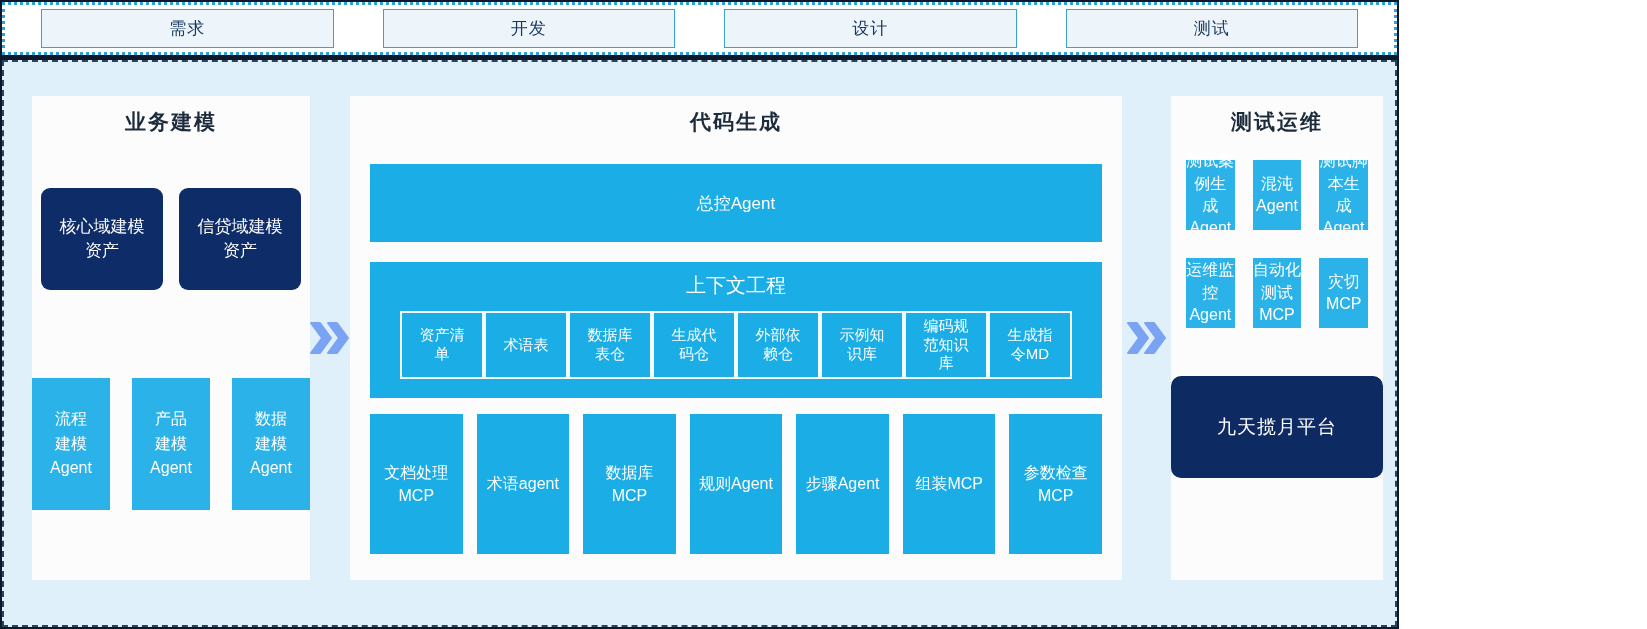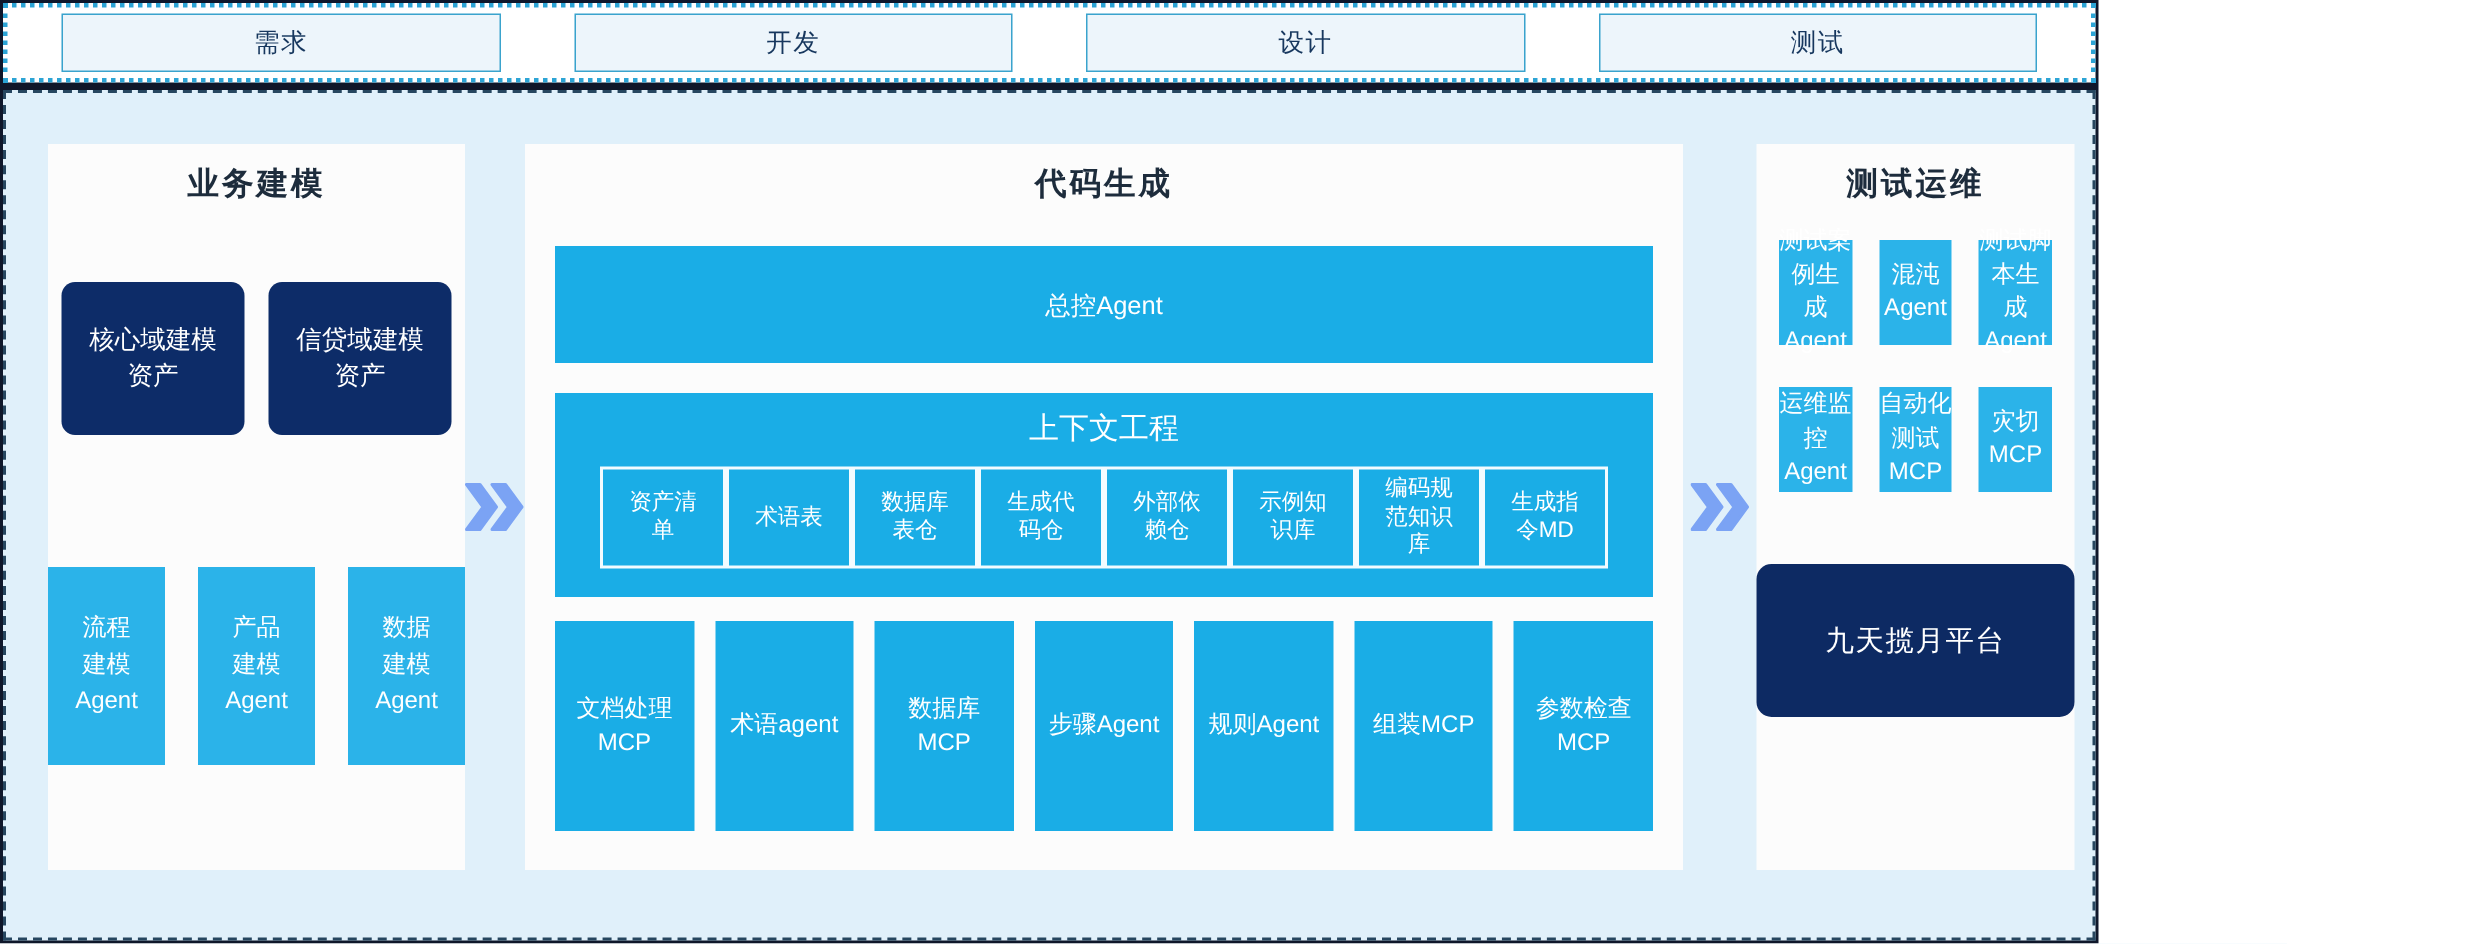--- a/index.html
+++ b/index.html
@@ -144,22 +144,22 @@
           <div class="context-item">生成指
 令MD</div>
         </div>
       </div>
       <div class="mcp-row">
         <div class="mcp-box">文档处理
 MCP</div>
         <div class="mcp-box">术语agent</div>
         <div class="mcp-box">数据库
 MCP</div>
+        <div class="mcp-box">规则Agent</div>
         <div class="mcp-box">步骤Agent</div>
-        <div class="mcp-box">规则Agent</div>
         <div class="mcp-box">组装MCP</div>
         <div class="mcp-box">参数检查
 MCP</div>
       </div>
     </section>
 
     <div class="chev-col chev-col-2">
       <svg width="40" height="32" viewBox="0 0 40 32">
         <path d="M1 1 L10 1 L21 16 L10 31 L1 31 L12 16 Z" fill="#7ba3f4" stroke="#7ba3f4" stroke-width="2" stroke-linejoin="round"></path>
         <path d="M18 1 L27 1 L38 16 L27 31 L18 31 L29 16 Z" fill="#7ba3f4" stroke="#7ba3f4" stroke-width="2" stroke-linejoin="round"></path>

